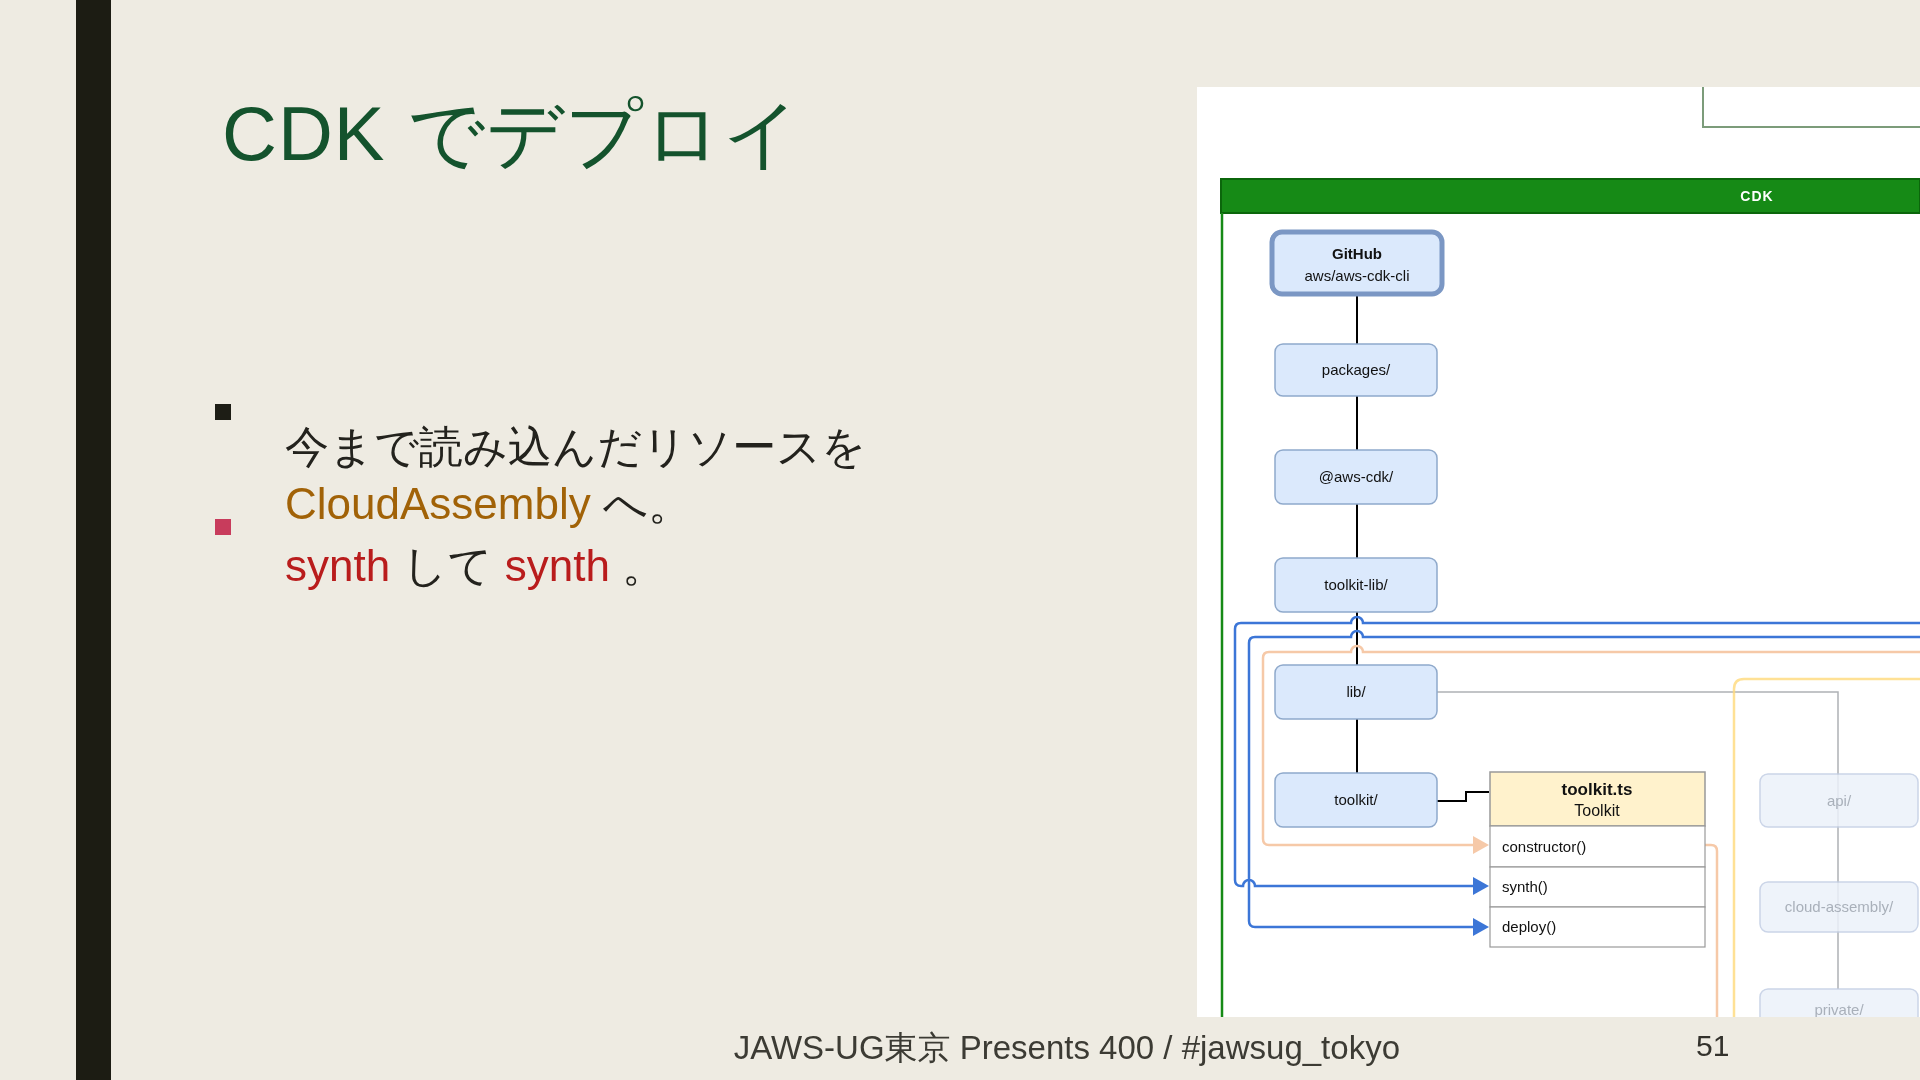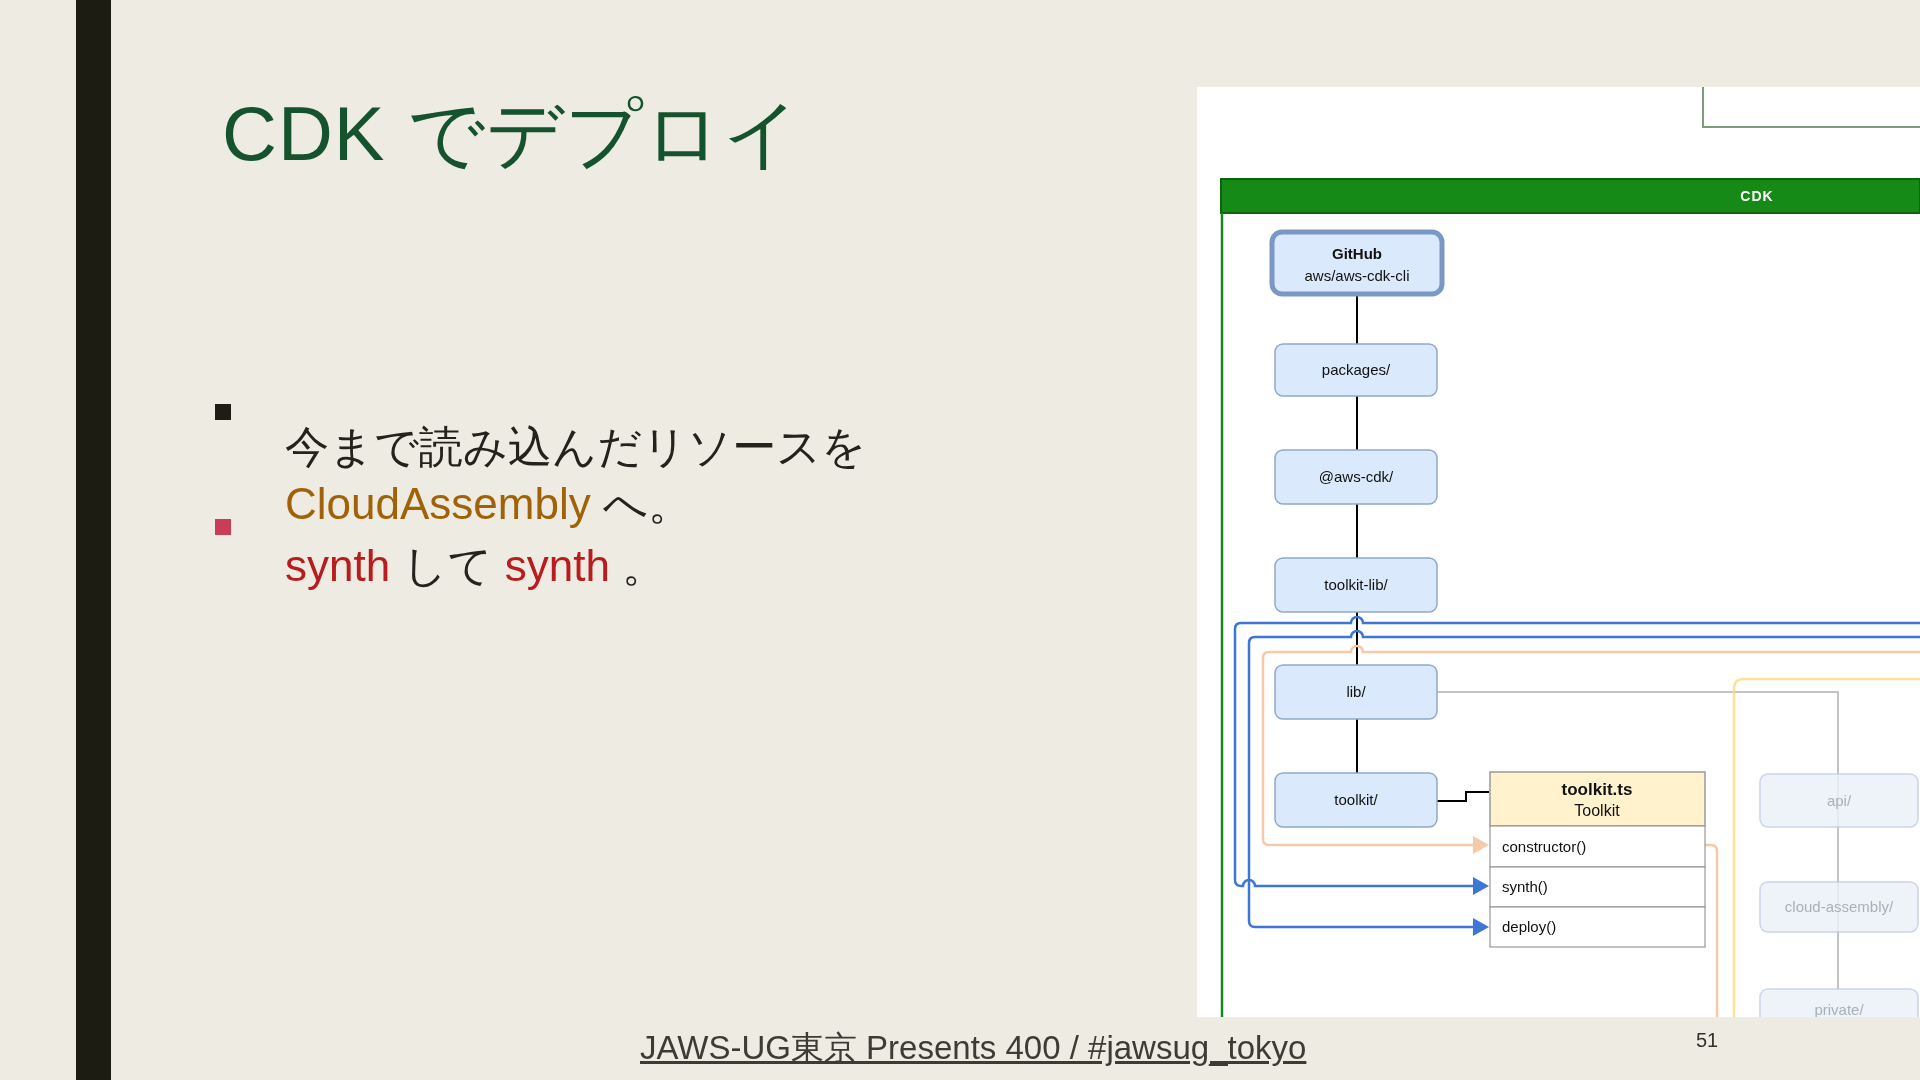--- a/index.html
+++ b/index.html
@@ -16,24 +16,24 @@
   }
   .bullet-marker{position:absolute;width:16px;height:16px;}
   .marker-dark{background:#1d1d15;}
   .marker-red{background:#c83c5c;}
   .bullet-line{
     position:absolute;left:285px;font-size:44px;color:#23221d;white-space:nowrap;font-weight:400;margin-top:40px;
   }
   .link-blue{color:#a16207;}
   .hl-red{color:#b91c1c;}
   .footer-text{
-    position:absolute;left:640px;top:1026px;width:760px;text-align:left;
-    font-size:33px;color:#3c3b34;white-space:nowrap;text-decoration:underline;
+    position:absolute;left:640px;top:1026px;width:760px;text-align:right;
+    font-size:33px;color:#3c3b34;white-space:nowrap;
   }
-  .page-number{position:absolute;left:1696px;top:1029px;font-size:20px;color:#33322c;}
+  .page-number{position:absolute;left:1696px;top:1029px;font-size:30px;color:#33322c;}
   .diagram-panel{
     position:absolute;left:1197px;top:71px;width:723px;height:930px;
     background:#ffffff;overflow:hidden;margin-top:16px;
   }
   .diagram-panel svg{display:block;}
   svg text{font-family:"Liberation Sans","DejaVu Sans",sans-serif;}
   .node-label{font-size:15px;fill:#111111;}
   .node-label-bold{font-size:15px;font-weight:bold;fill:#111111;}
   .method-label{font-size:15px;fill:#111111;}
   .faded-label{font-size:15px;fill:#a9b0ba;}

